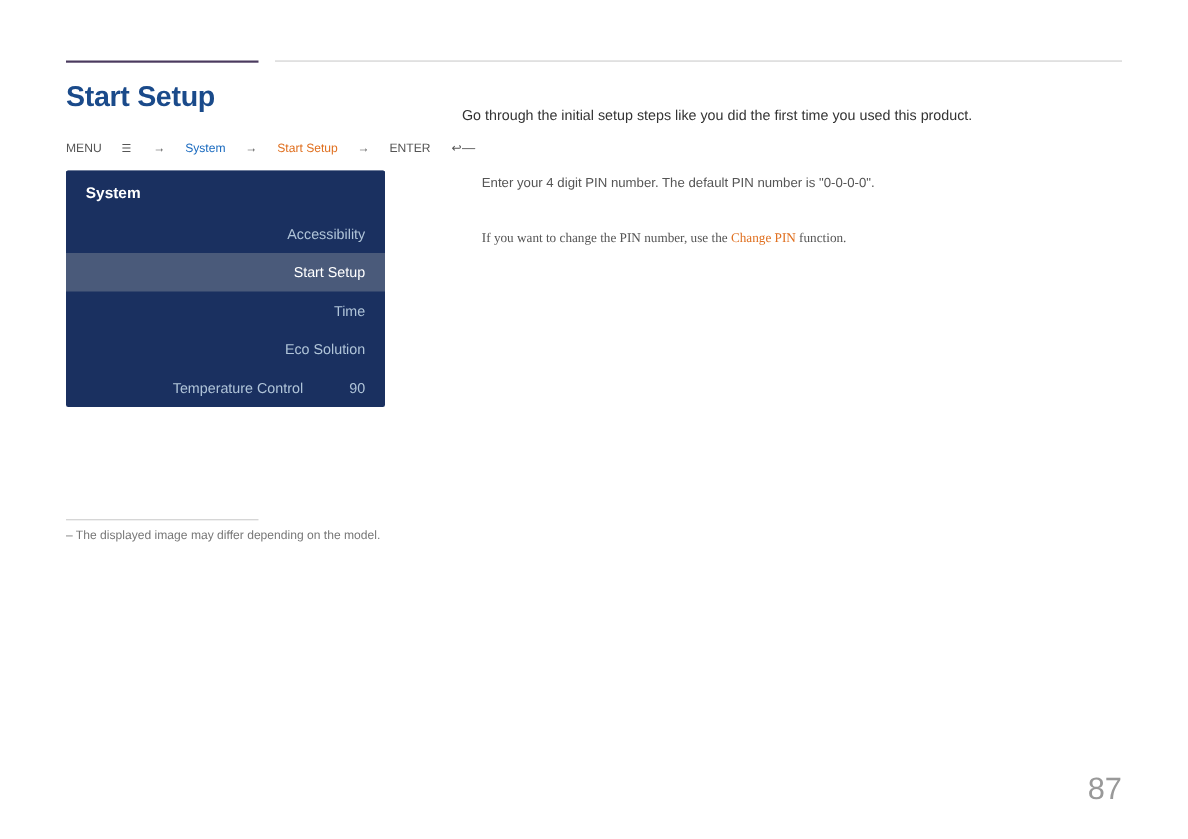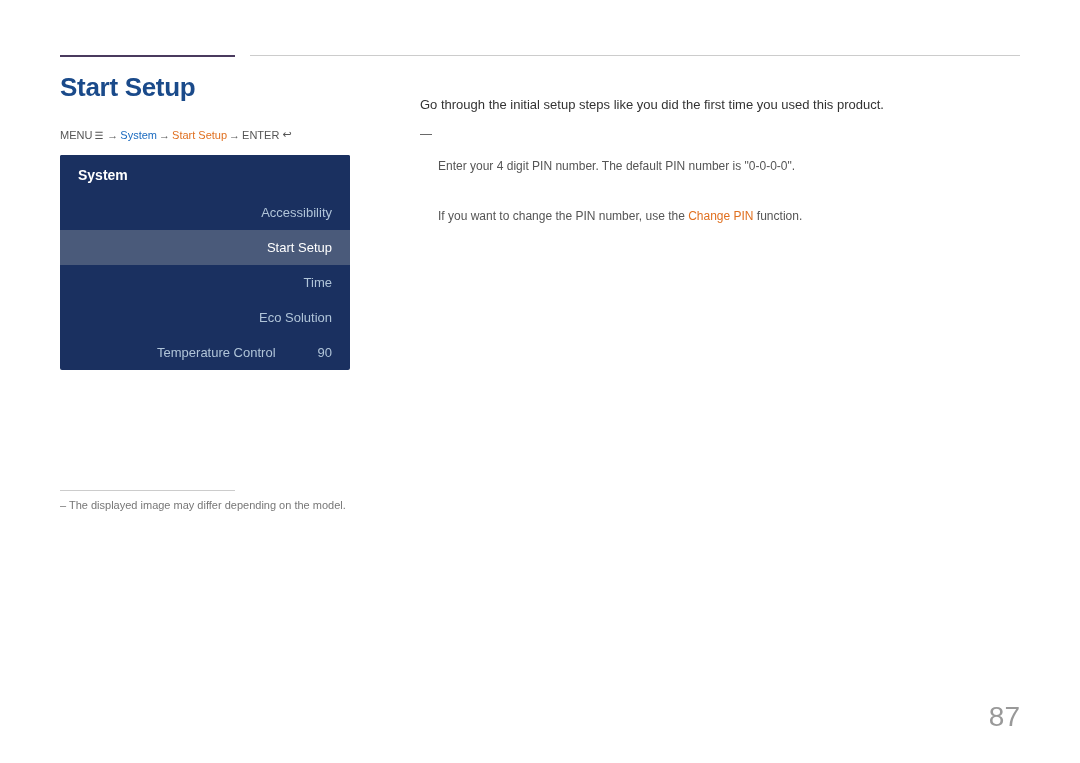--- a/index.html
+++ b/index.html
@@ -54,22 +54,22 @@
       letter-spacing: -0.3px;
     }
 
     .breadcrumb {
       position: absolute;
       top: 128px;
       left: 60px;
       font-size: 11px;
       color: #555555;
       display: flex;
-      align-items: flex-end;
-      gap: 0;
+      align-items: center;
+      gap: 16px;
     }
 
     .breadcrumb .menu-text {
       color: #555555;
     }
 
     .breadcrumb .arrow {
       color: #555555;
       margin: 0 2px;
     }
@@ -157,21 +157,21 @@
       margin-top: 31px;
     }
 
     .content-sub-text .highlight {
       color: #e07020;
     }
 
     
     .disclaimer-area {
       position: absolute;
-      top: 490px;
+      top: 472px;
       left: 60px;
     }
 
     .disclaimer-line {
       width: 175px;
       height: 1px;
       background: #cccccc;
       margin-bottom: 8px;
     }
 
@@ -233,21 +233,21 @@
     </div>
   </div>
 
   <div class="content-area">
     <p class="content-main-text">Go through the initial setup steps like you did the first time you used this product.</p>
 
     <div class="content-sub-item">
       <span class="content-dash">―</span>
       <div>
         <div class="content-sub-text">Enter your 4 digit PIN number. The default PIN number is "0-0-0-0".</div>
-        <div class="content-sub-text" style="margin-left: 0;">
+        <div class="content-sub-text" style="margin-left: 0; font-family: Liberation Serif, serif;">
           If you want to change the PIN number, use the <span class="highlight">Change PIN</span> function.
         </div>
       </div>
     </div>
   </div>
 
   <div class="disclaimer-area">
     <div class="disclaimer-line"></div>
     <p class="disclaimer-text">– The displayed image may differ depending on the model.</p>
   </div>

